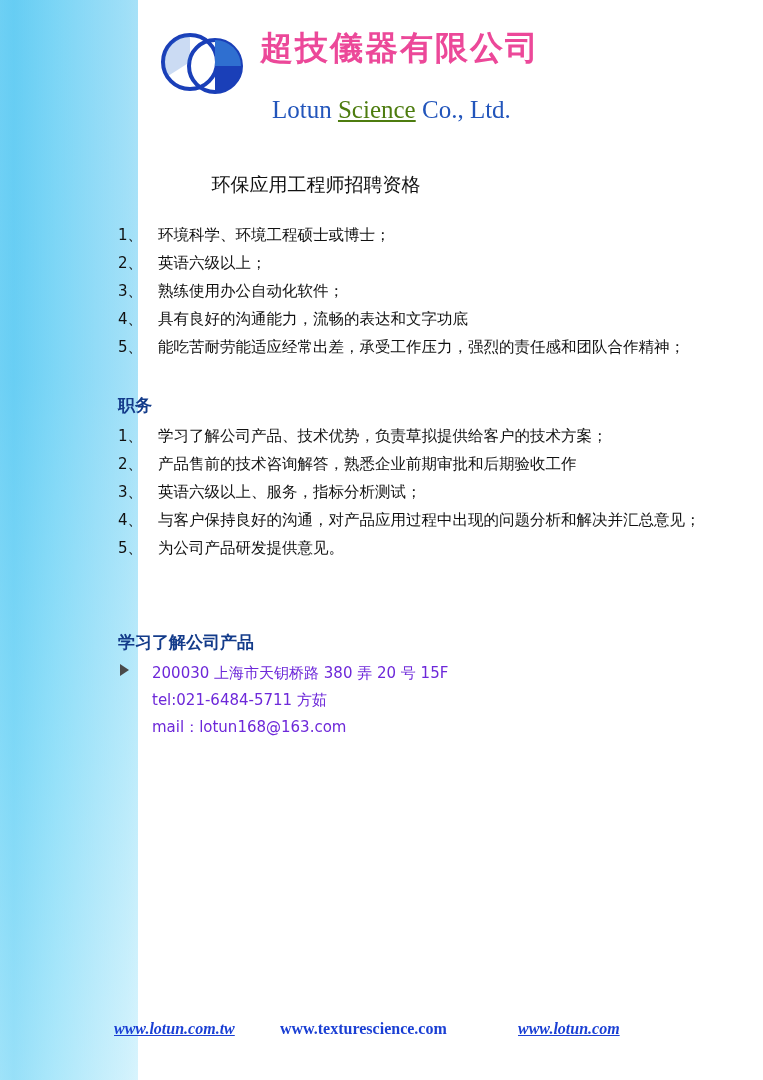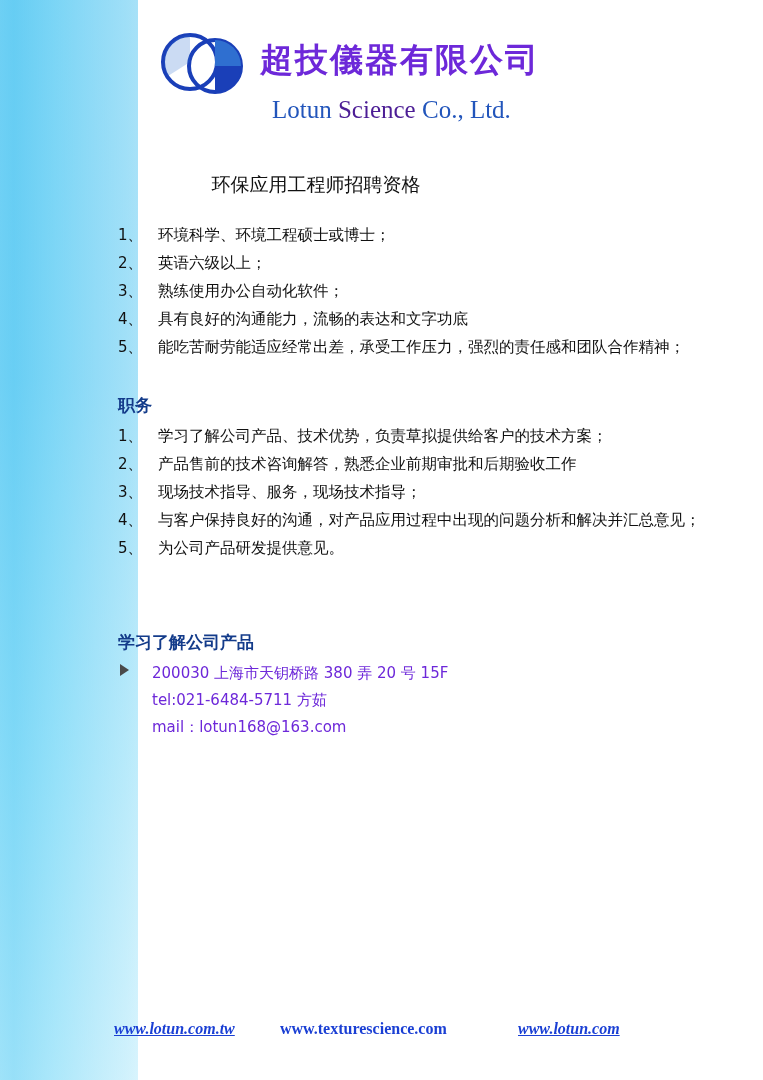--- a/index.html
+++ b/index.html
@@ -48,40 +48,41 @@
   .logo {
     position: absolute;
     left: 0px;
     top: 4px;
     width: 90px;
     height: 74px;
   }
   .company-cn {
     position: absolute;
     left: 100px;
-    top: 12px;
+    top: 0;
     font-family: "DejaVu Sans", sans-serif;
     font-size: 33px;
     font-weight: bold;
-    color: #6d28d9;
+    color: #ec4899;
     letter-spacing: 2px;
     white-space: nowrap;
     text-align: center;
   }
   .company-en {
     position: absolute;
     left: 112px;
     top: 70px;
     font-family: "Liberation Serif", serif;
     font-size: 25px;
     color: #2255bb;
     white-space: nowrap;
   }
   .company-en .em {
-    color: #4c1d95;
+    color: #4d7c0f;
+    text-decoration: underline;
   }
   .doc-title {
     position: absolute;
     left: 0;
     top: 172px;
     width: 612px;
     text-align: center;
     padding-left: 20px;
     box-sizing: border-box;
     font-family: "DejaVu Sans", sans-serif;
@@ -205,21 +206,21 @@
       <li><span class="marker">2、</span><span>英语六级以上；</span></li>
       <li><span class="marker">3、</span><span>熟练使用办公自动化软件；</span></li>
       <li><span class="marker">4、</span><span>具有良好的沟通能力，流畅的表达和文字功底</span></li>
       <li><span class="marker">5、</span><span>能吃苦耐劳能适应经常出差，承受工作压力，强烈的责任感和团队合作精神；</span></li>
     </ol>
 
     <h2 class="section-head jobs">职务</h2>
     <ol class="numlist">
       <li><span class="marker">1、</span><span>学习了解公司产品、技术优势，负责草拟提供给客户的技术方案；</span></li>
       <li><span class="marker">2、</span><span>产品售前的技术咨询解答，熟悉企业前期审批和后期验收工作</span></li>
-      <li><span class="marker">3、</span><span>现场技术指导、服务，现场技术指导；</span></li>
+      <li><span class="marker">3、</span><span>英语六级以上、服务，指标分析测试；</span></li>
       <li><span class="marker">4、</span><span>与客户保持良好的沟通，对产品应用过程中出现的问题分析和解决并汇总意见；</span></li>
       <li><span class="marker">5、</span><span>为公司产品研发提供意见。</span></li>
     </ol>
 
     <h2 class="section-head contact">学习了解公司产品</h2>
     <div class="contact-block">
       <div class="contact-line">
         <span class="bullet"></span>
         <span>200030 上海市天钥桥路 380 弄 20 号 15F</span>
       </div>

